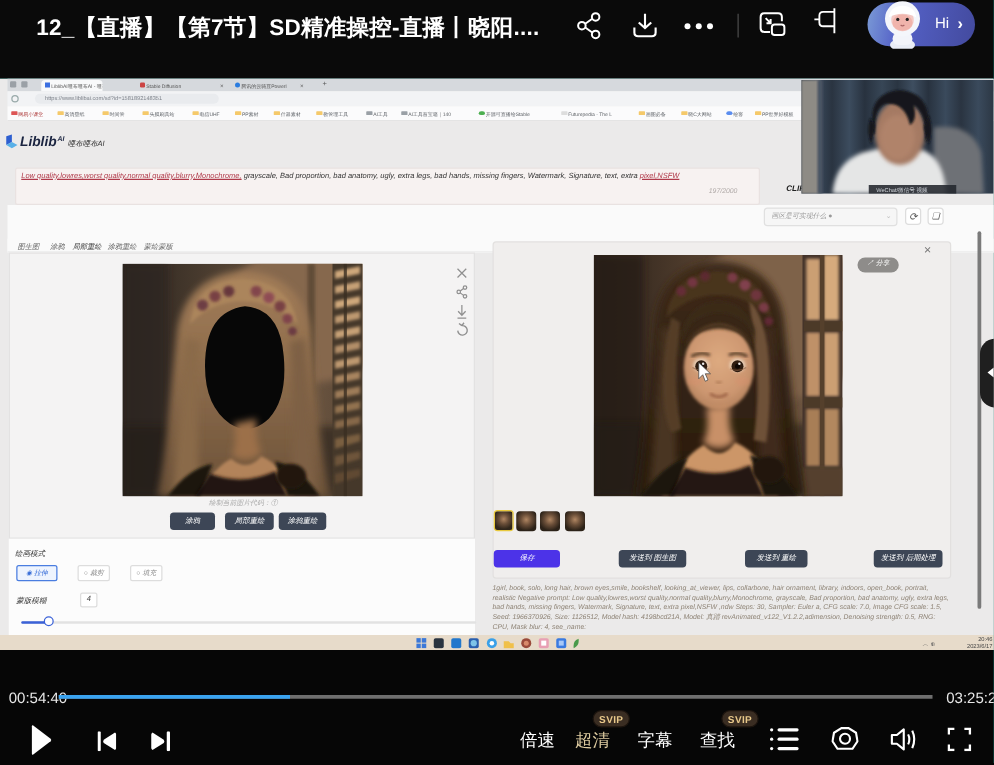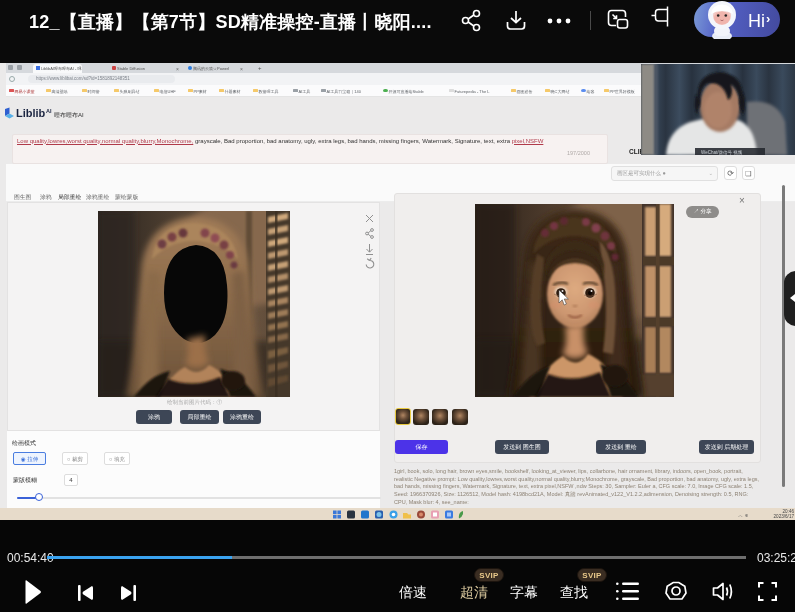--- a/index.html
+++ b/index.html
@@ -6,37 +6,37 @@
 html,body { width:795px; height:612px; background:#000; overflow:hidden; font-family:"Liberation Sans",sans-serif; }
 #stage { position:relative; width:795px; height:612px; background:#14b8a6; }
 .abs { position:absolute; }
 
 
 #topbar { position:absolute; left:0; top:0; width:795px; height:63px; background:#0a0a0a; }
 #title { position:absolute; left:29px; top:10px; color:#fff; font-size:18px; font-weight:bold; letter-spacing:0.2px; }
 .ticon { position:absolute; top:9px; }
 #sep1 { position:absolute; left:590px; top:11px; width:1px; height:19px; background:#4a4a4a; }
 #pill { position:absolute; left:694px; top:2px; width:86px; height:35px; border-radius:18px; background:linear-gradient(100deg,#7b9bd6 0%, #5562c8 30%, #434a9e 100%); }
-#hitxt { position:absolute; left:748px; top:11px; color:#fff; font-size:18px; }
+#hitxt { position:absolute; left:748px; top:11px; color:#fff; font-size:12px; }
 #hichev { position:absolute; left:766px; top:11px; color:#fff; font-size:13px; font-weight:bold; }
 
 
 #video { position:absolute; left:0; top:63px; width:795px; height:457px; background:#ebeaea; }
 
 
 #tabbar { position:absolute; left:6px; top:0; width:789px; height:10px; background:#d6d9dd; }
 .tab { position:absolute; top:1px; height:9px; font-size:4px; color:#555; }
 #addrbar { position:absolute; left:6px; top:10px; width:789px; height:12px; background:#f2f3f5; }
 #urlpill { position:absolute; left:22px; top:2px; width:147px; height:8px; background:#e9ebee; border-radius:4px; color:#7d828a; font-size:4.5px; line-height:8px; padding-left:8px; }
 #bookbar { position:absolute; left:6px; top:22px; width:789px; height:12px; background:#fbfbfc; border-bottom:1px solid #e4e4e4; }
 .bk { position:absolute; top:3.5px; height:5px; font-size:4px; color:#5f6368; white-space:nowrap; }
 .bk i { display:inline-block; width:4.5px; height:3.5px; background:#f5c96a; border-radius:0.5px; margin-right:1px; vertical-align:0.2px; }
 
 
-#page { position:absolute; left:6px; top:34px; width:789px; height:411px; background:#ebeaea; }
+#page { position:absolute; left:6px; top:34px; width:789px; height:411px; background:#ebeaea;font-style:italic; }
 #promptbox { position:absolute; left:6px; top:37px; width:596px; height:30px; background:#f7f2f1; border:1px solid #e9e2e1; border-radius:2px; font-size:6px; color:#333; padding:2.5px 4px; line-height:6.5px; letter-spacing:0px; white-space:nowrap; overflow:hidden; }
 #promptbox u { color:#b03a4a; }
 #counter { position:absolute; left:561px; top:53px; font-size:5.5px; color:#b0aaa8; }
 #whiteband { position:absolute; left:0; top:67px; width:789px; height:38px; background:#fafafa; }
 #lefttabs { position:absolute; left:0; top:94px; width:789px; height:11px; background:#fafafa; font-size:5.8px; color:#666; border-bottom:1px solid #ececec; }
 #lefttabs span { position:absolute; top:2px; }
 
 #leftpanel { position:absolute; left:1px; top:105px; width:373px; height:229px; background:#f4f3f3; border:1px solid #e3e2e2; }
 #leftsettings { position:absolute; left:1px; top:334px; width:373px; height:77px; background:#fcfcfc; }
 #rightpanel { position:absolute; left:388px; top:96px; width:367px; height:270px; background:#f0eeed; border:1px solid #e2e0df; border-radius:3px; }
@@ -471,21 +471,21 @@
         <path d="M2.5 2 Q2.5 0.8 3.6 1.4 L17.5 12 Q18.5 13 17.5 14 L3.6 24.6 Q2.5 25.2 2.5 24 Z" fill="#fff"></path>
       </svg>
     <svg class="abs" style="left:78px;top:65px" width="15" height="16" viewBox="0 0 15 16">
         <rect x="0" y="0" width="2.6" height="16" rx="1" fill="#fff"></rect>
         <path d="M14 1 Q15 1.7 15 2.6 L15 13.4 Q15 14.3 14 15 L5 9.3 Q4 8 5 6.7 Z" fill="#fff"></path>
       </svg>
     <svg class="abs" style="left:120px;top:65px" width="16" height="16" viewBox="0 0 16 16">
         <rect x="13.4" y="0" width="2.6" height="16" rx="1" fill="#fff"></rect>
         <path d="M2 1 Q1 1.7 1 2.6 L1 13.4 Q1 14.3 2 15 L11 9.3 Q12 8 11 6.7 Z" fill="#fff"></path>
       </svg>
-    <div class="ctxt" style="left:399px">倍速</div>
+    <div class="ctxt" style="left:416px">倍速</div>
     <div class="ctxt" style="left:460px;color:#ddcba0">超清</div>
     <div class="ctxt" style="left:510px">字幕</div>
     <div class="ctxt" style="left:560px">查找</div>
     <div class="svip" style="left:474px">SVIP</div>
     <div class="svip" style="left:577px">SVIP</div>
     <svg class="abs" style="left:616px;top:62px" width="23" height="19" viewBox="0 0 23 19" fill="#fff">
       <rect x="0" y="0.5" width="2.6" height="2.6" rx="1.3"></rect>
         <rect x="6" y="0.5" width="17" height="2.6" rx="1.3"></rect>
       <rect x="0" y="8" width="2.6" height="2.6" rx="1.3"></rect>
         <rect x="6" y="8" width="17" height="2.6" rx="1.3"></rect>

